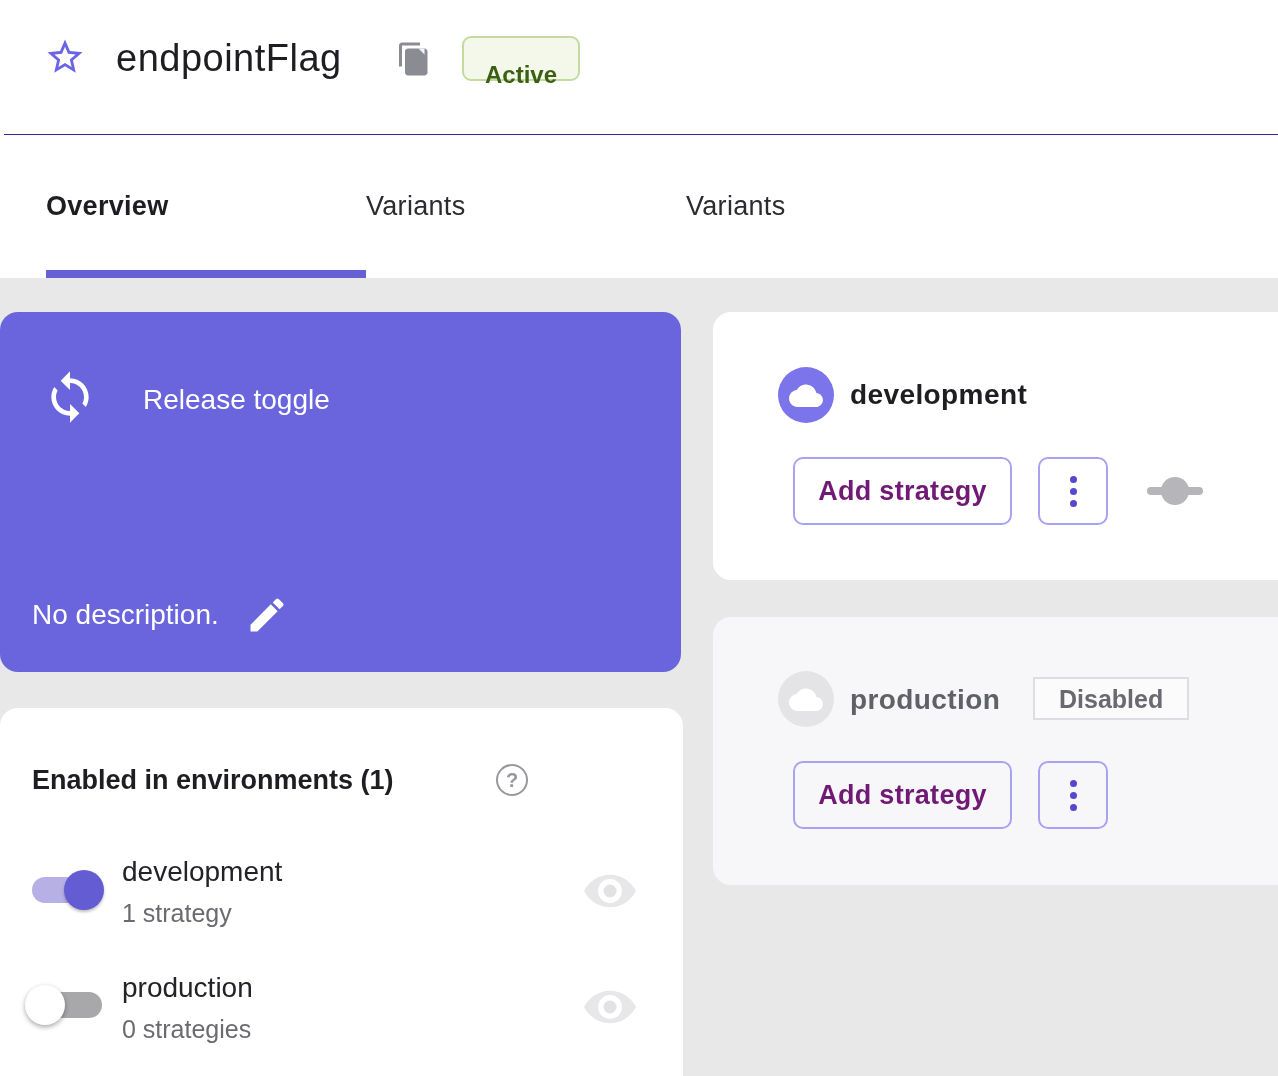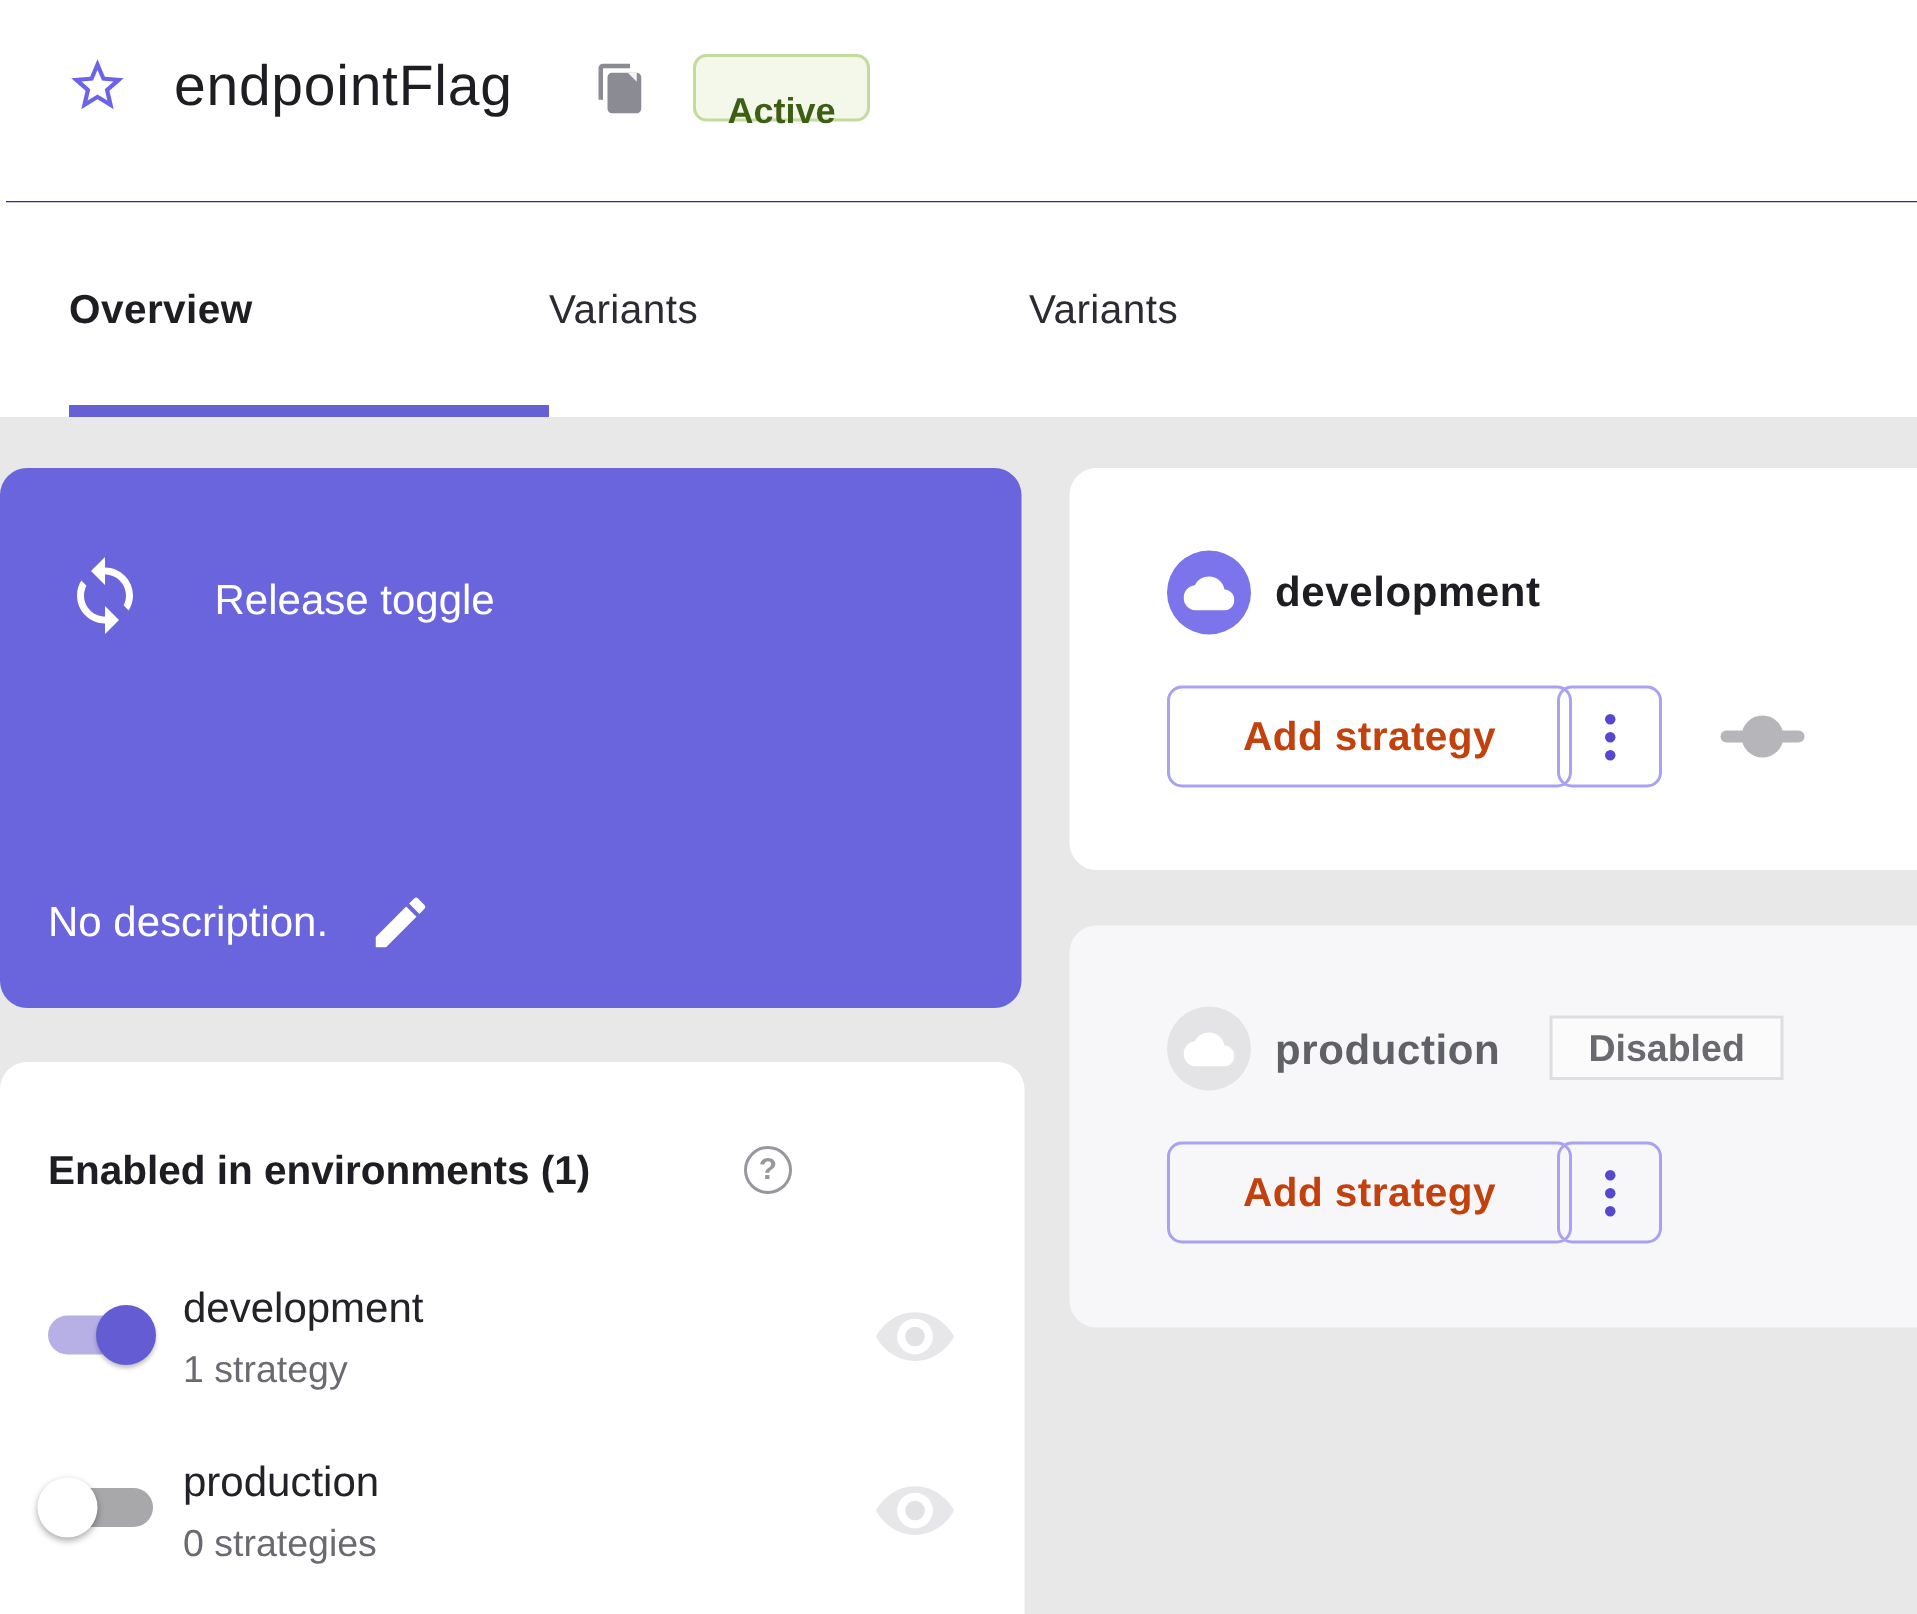--- a/index.html
+++ b/index.html
@@ -48,23 +48,23 @@
                 display:flex; align-items:center; justify-content:center; }
   .env-card.dev .env-avatar { top:55px; background:#7b74ea; }
   .env-card.prod .env-avatar { top:54px; background:#e4e4e7; }
   .env-name { position:absolute; left:137px; top:65px; height:36px; line-height:36px;
               font-size:28px; font-weight:bold; letter-spacing:.4px; }
   .env-card.dev .env-name { color:#1d1d22; }
   .env-card.prod .env-name { color:#606067; }
   .disabled-badge { position:absolute; left:320px; top:60px; height:43px; line-height:40px;
                     padding:0 24px; border:2px solid #dedee2; border-radius:0;
                     background:#fbfbfc; color:#69696f; font-size:25px; font-weight:bold; }
-  .add-strategy-btn { position:absolute; left:65px; top:145px; width:270px; height:68px;
+  .add-strategy-btn { position:absolute; left:80px; top:145px; width:219px; height:68px;
                       border:2px solid #a9a2f0; border-radius:10px; background:transparent;
-                      color:#c2410c; font-size:27px; font-weight:bold; cursor:pointer;
+                      color:#701a75; font-size:27px; font-weight:bold; cursor:pointer;
                       font-family:inherit; letter-spacing:.3px; }
   .env-card.prod .add-strategy-btn { top:144px; }
   .kebab-btn { position:absolute; left:325px; top:145px; width:70px; height:68px;
                border:2px solid #a9a2f0; border-radius:10px; background:transparent;
                cursor:pointer; display:flex; flex-direction:column; align-items:center;
                justify-content:center; gap:5px; }
   .env-card.prod .kebab-btn { top:144px; }
   .kebab-btn i { width:7px; height:7px; border-radius:50%; background:#5548cf; display:block; }
   .slider-icon { position:absolute; left:434px; top:165px; width:56px; height:28px; }
   .slider-icon .bar { position:absolute; left:0; top:10px; width:56px; height:8px;

